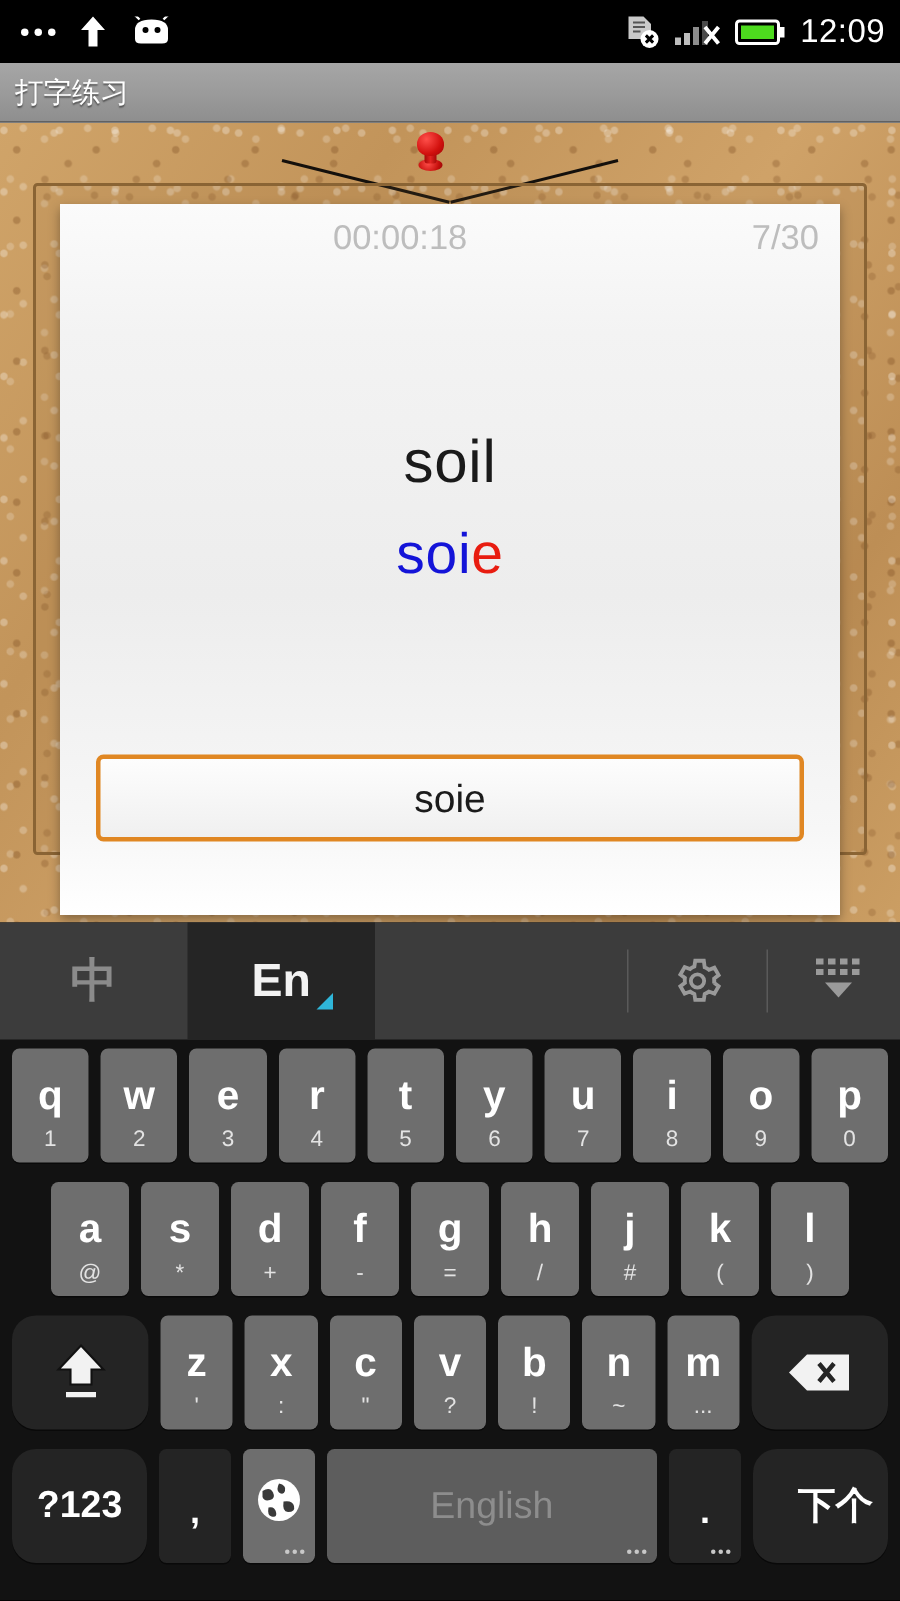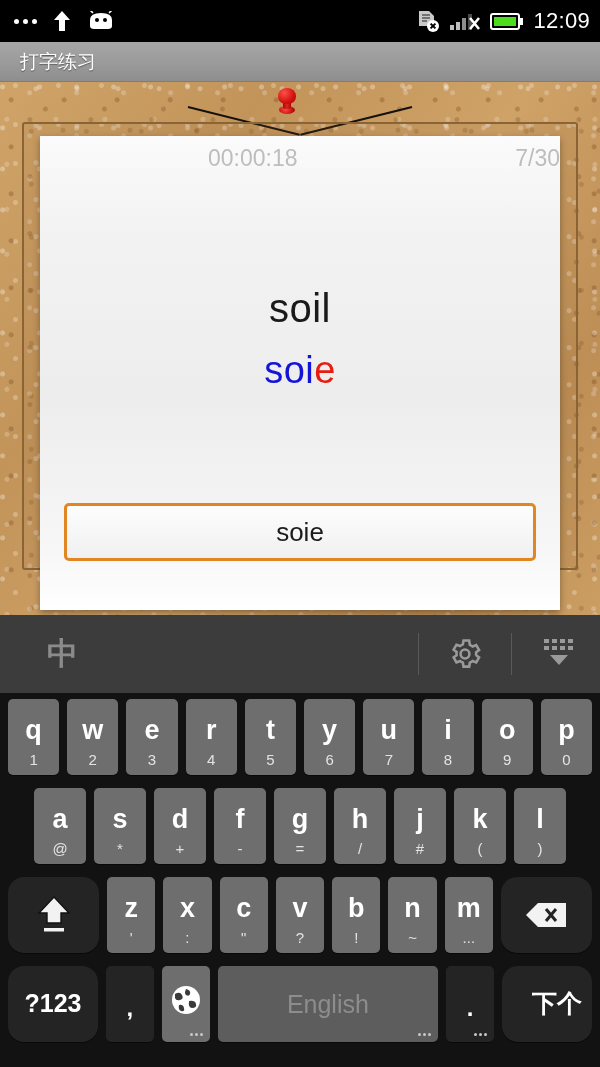--- a/index.html
+++ b/index.html
@@ -23,21 +23,21 @@
   .sb-clock { color: #fff; font-size: 22px; letter-spacing: 0.3px; }
 
   
   .titlebar {
     position: absolute; top: 42px; left: 0; width: 600px; height: 40px;
     background: linear-gradient(to bottom, #a6a6a6 0%, #9a9a9a 55%, #8e8e8e 100%);
     border-bottom: 1px solid #7d7d7d;
     display: flex; align-items: center;
   }
   .titlebar .title {
-    color: #ffffff; font-size: 19px; padding-left: 20px;
+    color: #ffffff; font-size: 19px; padding-left: 10px;
     text-shadow: 0 1px 1px rgba(0,0,0,.45);
   }
 
   
   .cork {
     position: absolute; top: 82px; left: 0; width: 600px; height: 533px;
     background-color: #c69a5e;
     background-image:
       radial-gradient(circle at 7% 12%, rgba(255,255,255,.30) 0 2px, transparent 3px),
       radial-gradient(circle at 21% 38%, rgba(120,72,30,.33) 0 2px, transparent 3px),
@@ -85,21 +85,21 @@
     background: rgba(150,105,55,.12);
   }
   .card {
     position: absolute; left: 40px; top: 54px; width: 520px; height: 474px;
     background: linear-gradient(to bottom, #fbfbfb 0%, #f3f3f3 18%, #ededed 55%, #f7f7f7 88%, #ffffff 100%);
     box-shadow: 0 3px 7px rgba(0,0,0,.35);
   }
   .card-topbar {
     position: absolute; top: 0; left: 0; width: 520px; height: 44px;
     display: flex; align-items: center; justify-content: space-between;
-    padding: 0 0;
+    padding: 0 14px;
   }
   .timer { color: #bdbdbd; font-size: 23px; margin-left: 168px; }
   .counter { color: #bdbdbd; font-size: 23px; }
 
   .word-area {
     position: absolute; top: 150px; left: 0; width: 520px; text-align: center;
   }
   .target-word { font-size: 40px; color: #1a1a1a; letter-spacing: .5px; }
   .typed-word { font-size: 38px; margin-top: 18px; letter-spacing: .5px; }
   .typed-ok { color: #1414d8; margin-top: 15px; }
@@ -276,20 +276,24 @@
       </div>
     </div>
   </div>
 
   <div class="kb">
 
     <div class="kb-toolbar">
       <div class="kb-tab inactive">
         <span class="lang">中</span>
       </div>
+      <div class="kb-tab active">
+        <span class="lang">En</span>
+        <span class="tri"></span>
+      </div>
       <div class="kb-tb-right">
         <span class="kb-div"></span>
         <svg width="36" height="36" viewBox="0 0 24 24">
           <path d="M12 8.2a3.8 3.8 0 1 0 0 7.6 3.8 3.8 0 0 0 0-7.6zm0 5.9a2.1 2.1 0 1 1 0-4.2 2.1 2.1 0 0 1 0 4.2z" fill="#9a9a9a"></path>
           <path d="M19.4 13.1a7.6 7.6 0 0 0 0-2.2l2-1.5-1.9-3.3-2.4.9a7.5 7.5 0 0 0-1.9-1.1L14.8 3h-3.8l-.4 2.6c-.7.3-1.3.6-1.9 1.1l-2.4-.9-1.9 3.3 2 1.5a7.6 7.6 0 0 0 0 2.2l-2 1.5 1.9 3.3 2.4-.9c.6.5 1.2.8 1.9 1.1l.4 2.6h3.8l.4-2.6c.7-.3 1.3-.6 1.9-1.1l2.4.9 1.9-3.3-2-1.5z" fill="none" stroke="#9a9a9a" stroke-width="1.7"></path>
         </svg>
         <span class="kb-div"></span>
         <svg width="44" height="36" viewBox="0 0 44 36" style="margin-right:16px">
           <g fill="#9a9a9a">
             <rect x="4" y="3" width="5" height="4"></rect>

